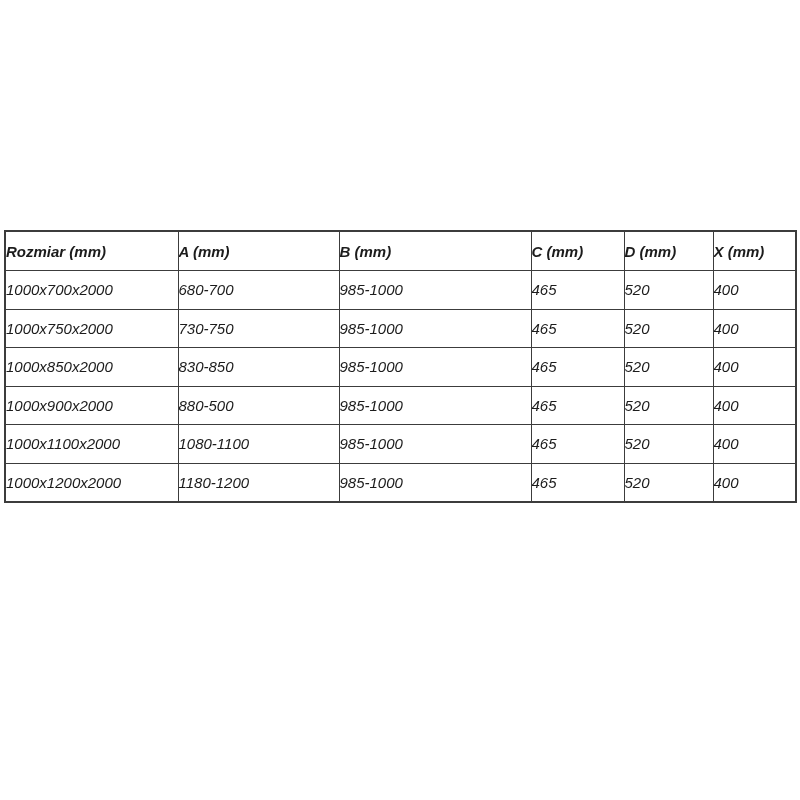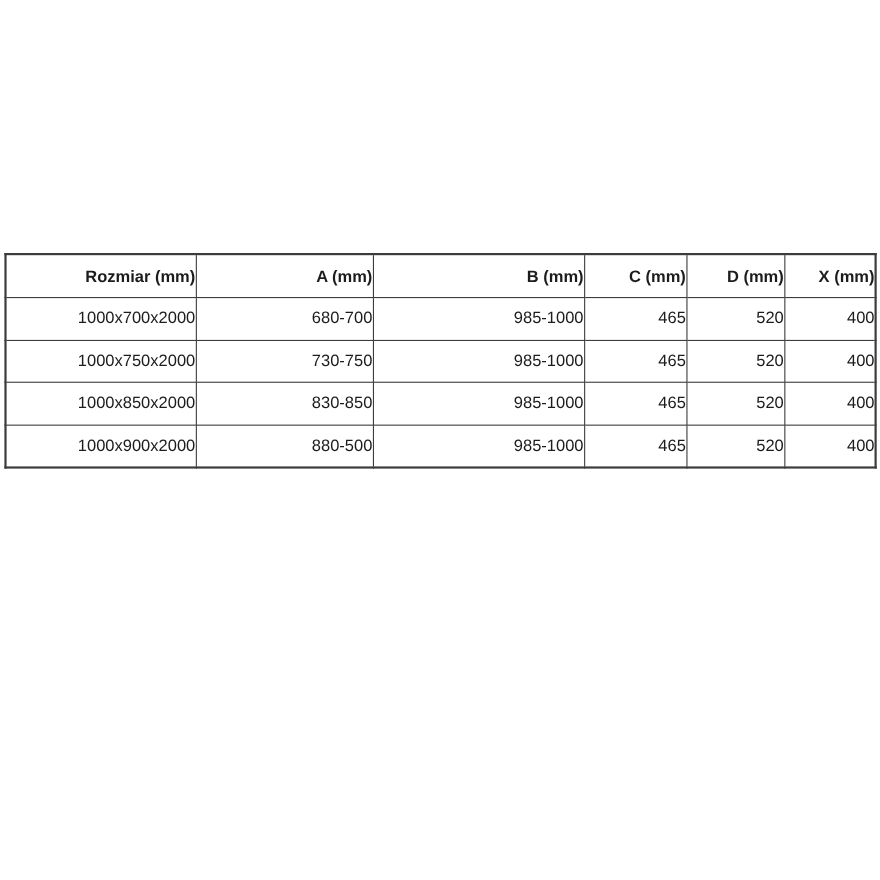--- a/index.html
+++ b/index.html
@@ -21,27 +21,28 @@
     top: 230px;
     width: 791px;
     border-collapse: collapse;
     table-layout: fixed;
     background: #ffffff;
     border: 2.5px solid #3c3c3c;
   }
   table.spec-table th,
   table.spec-table td {
     border: 1.5px solid #3c3c3c;
-    text-align: right;
+    text-align: left;
     vertical-align: middle;
     color: #1c1c1c;
     font-size: 15px;
     padding: 0;
     white-space: nowrap;
     overflow: hidden;
+    font-style: italic;
   }
   table.spec-table th {
     font-weight: 700;
     height: 38px;
   }
   table.spec-table td {
     font-weight: 400;
     height: 37.5px;
   }
   col.c-rozmiar { width: 173px; }
@@ -100,15 +101,31 @@
           <td>400</td>
         </tr>
         <tr>
           <td>1000x900x2000</td>
           <td>880-500</td>
           <td>985-1000</td>
           <td>465</td>
           <td>520</td>
           <td>400</td>
         </tr>
+        <tr>
+          <td>1000x1100x2000</td>
+          <td>1080-1100</td>
+          <td>985-1000</td>
+          <td>465</td>
+          <td>520</td>
+          <td>400</td>
+        </tr>
+        <tr>
+          <td>1000x1200x2000</td>
+          <td>1180-1200</td>
+          <td>985-1000</td>
+          <td>465</td>
+          <td>520</td>
+          <td>400</td>
+        </tr>
       </tbody>
   </table>
 </div>
 
 </body></html>

